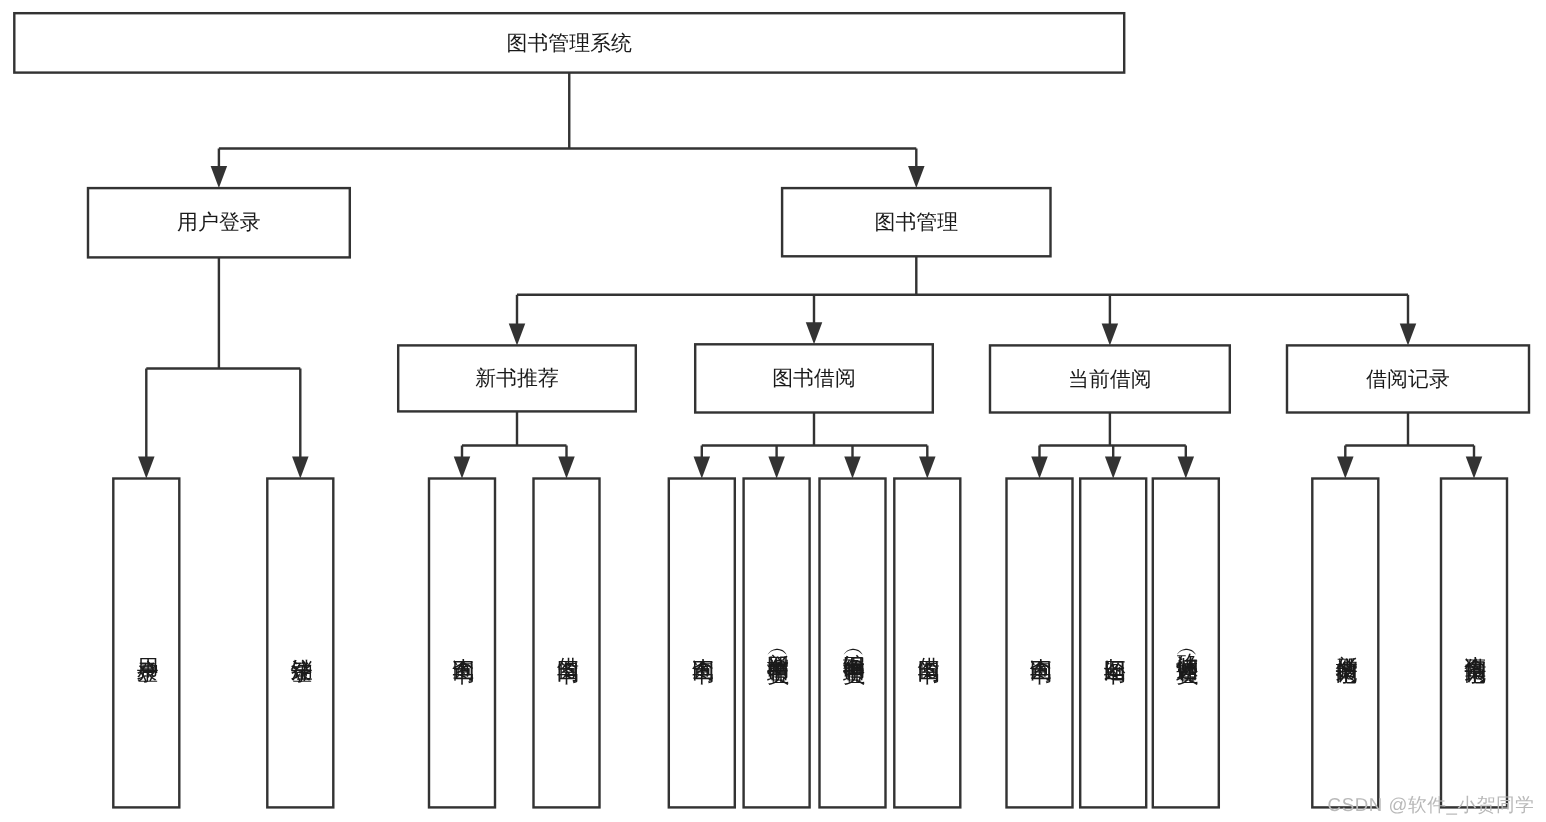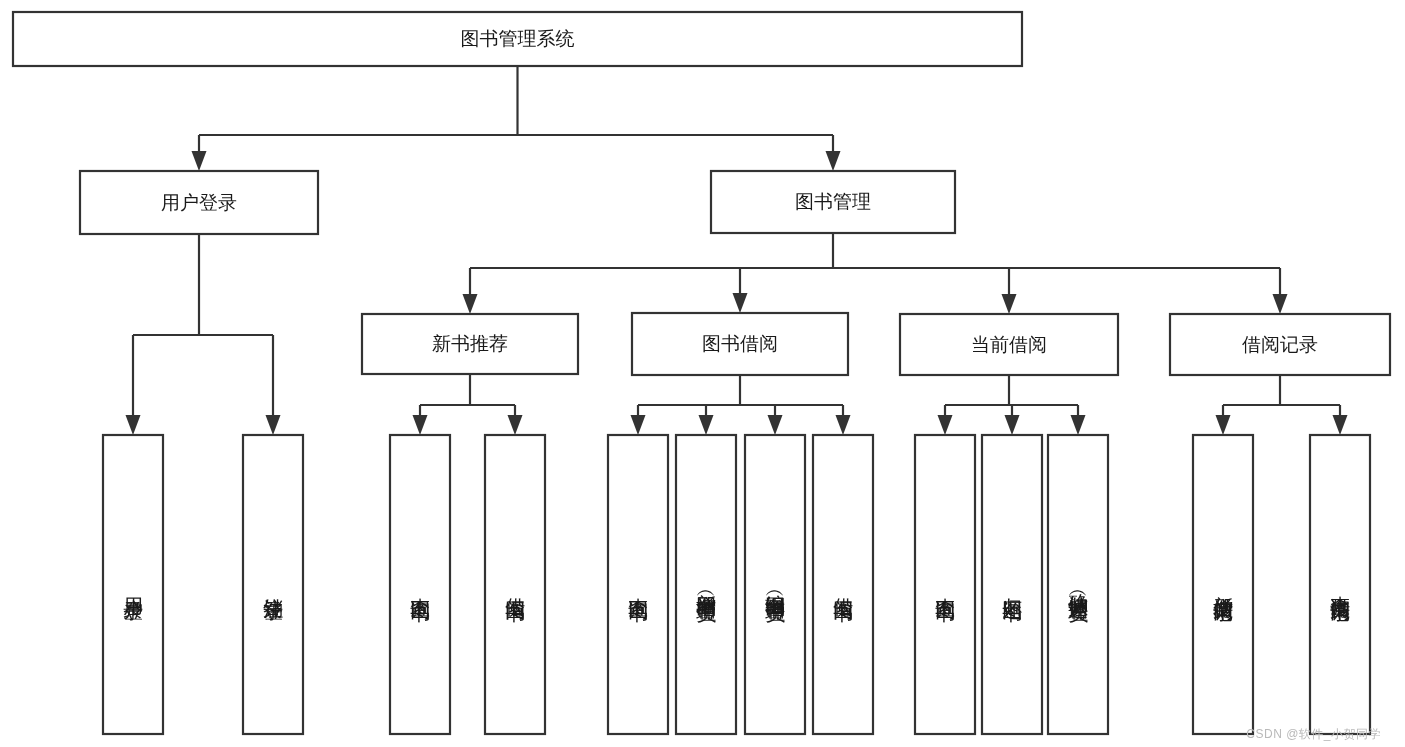--- a/index.html
+++ b/index.html
@@ -64,24 +64,24 @@
     font-family: "Liberation Sans", "DejaVu Sans", sans-serif;
     font-size: 20px;
     line-height: 1.08;
     letter-spacing: 1.5px;
     color: #1a1a1a;
     white-space: nowrap;
     text-align: center;
   }
   .watermark {
     position: absolute;
-    right: 24px;
+    right: 10px;
     bottom: 4px;
     font-family: "Liberation Sans", "DejaVu Sans", sans-serif;
-    font-size: 12px;
+    font-size: 17px;
     color: #b9b9b9;
     letter-spacing: 0.5px;
     user-select: none;
     white-space: nowrap;
   }
 </style>
 </head>
 <body>
 
 <div id="diagram-root">

